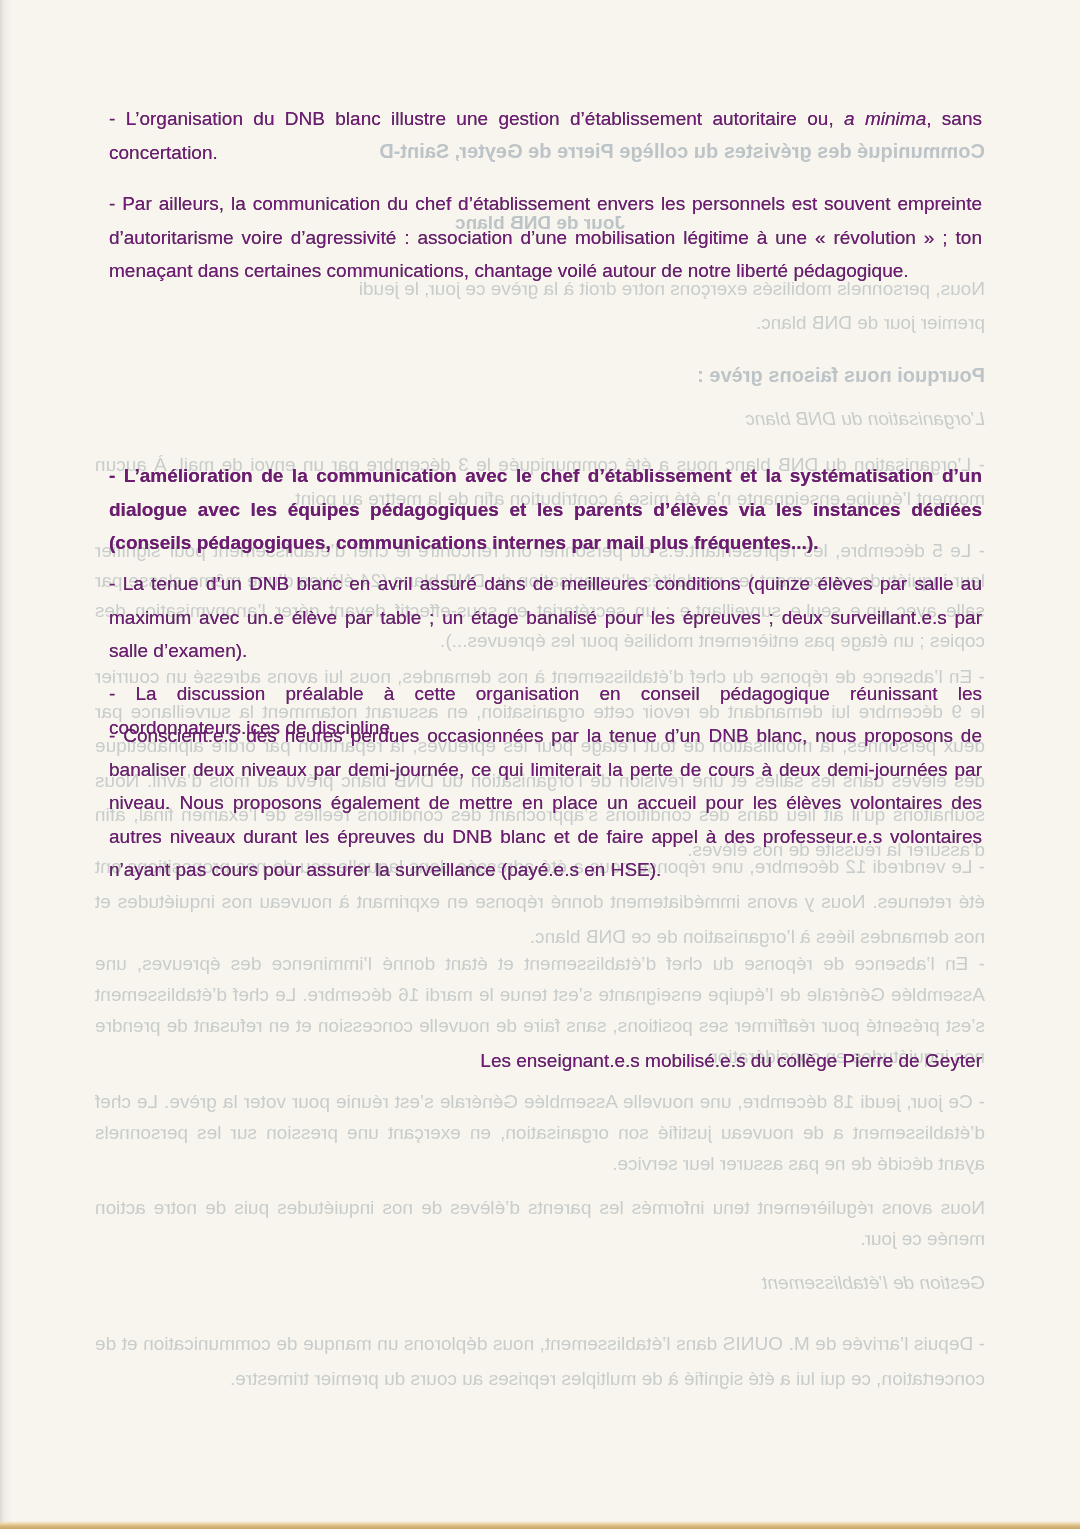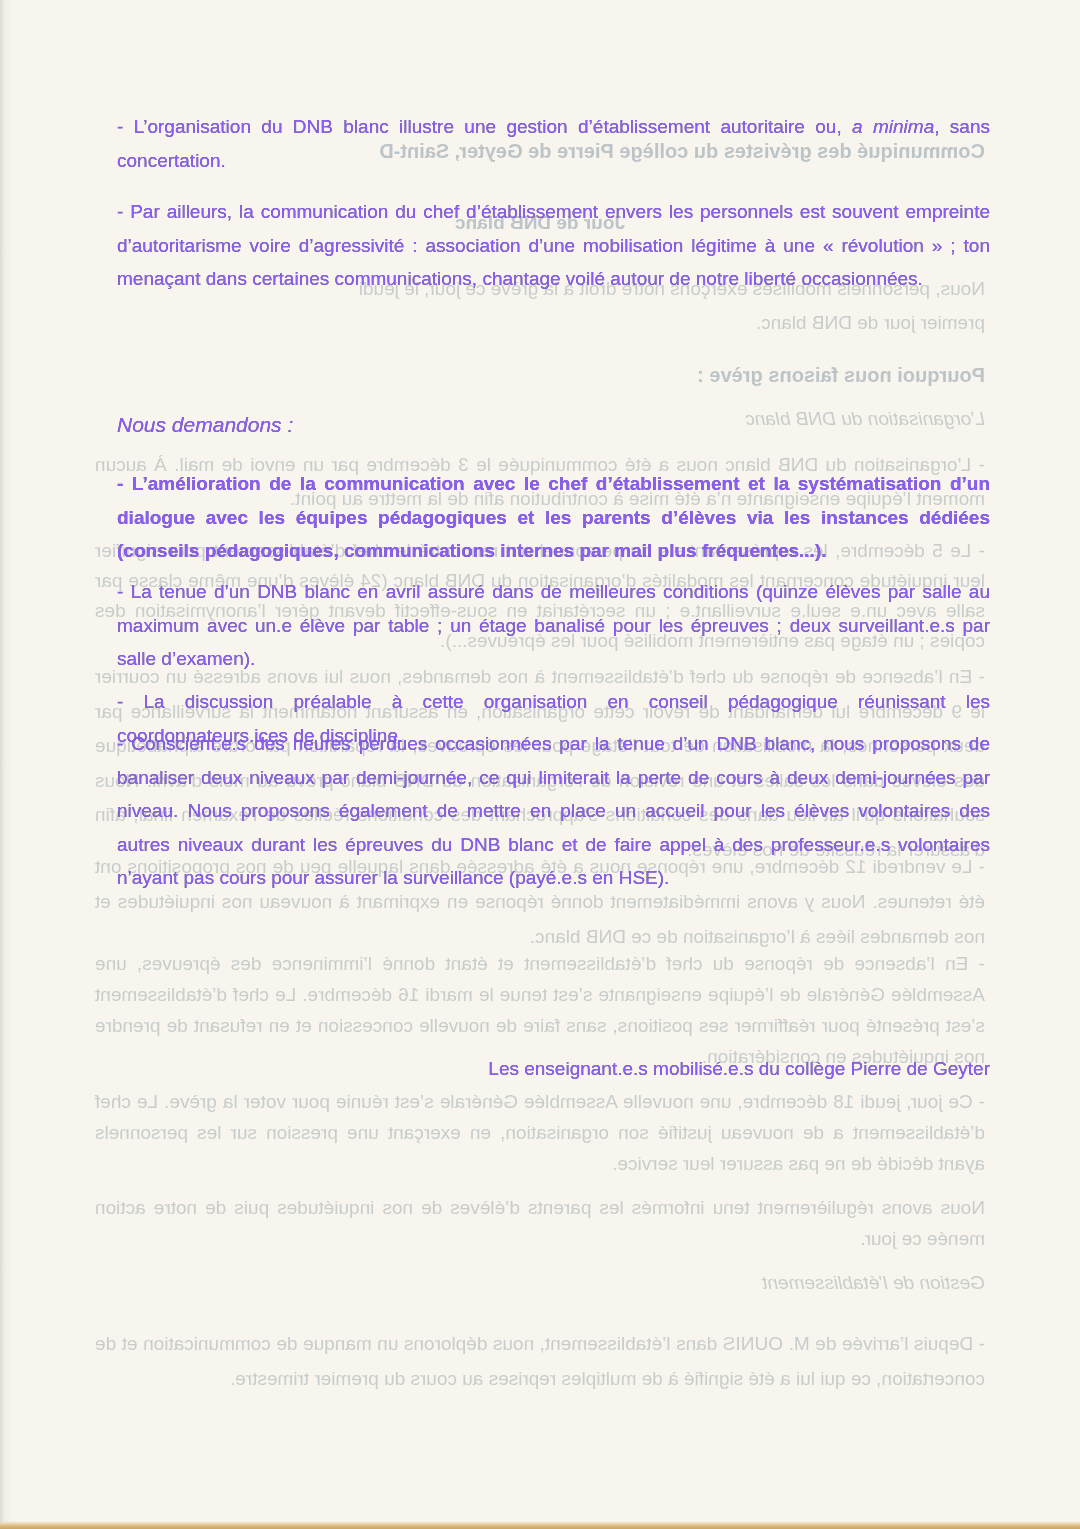--- a/index.html
+++ b/index.html
@@ -49,25 +49,25 @@
   .g-12dec{top:849px;line-height:35px;}
   .g-16dec{top:948px;line-height:31px;}
   .g-18dec{top:1086px;line-height:31px;}
   .g-parents{top:1192px;line-height:31px;}
   .g-gestion-h{top:1266px;}
   .g-ounis{top:1326px;line-height:35px;}
   
   .ink{
     position:absolute;
     left:105px;width:873px;
-    color:#8b5cf6;
+    color:#701a75;
     font-size:19px;line-height:33.5px;
     text-align:justify;
     text-shadow:0 0 0.45px rgba(59,59,61,0.85);
-    margin:12px;
+    margin:4px;
   }
   .p1{top:98px;}
   .p2{top:183px;}
   .p3{top:322px;}
   .h-demandons{top:396px;font-style:italic;font-size:21px;text-align:left;}
   .p4{top:455px;font-weight:bold;}
   .p5{top:563px;}
   .p6{top:673px;}
   .p7{top:715px;}
   .p8{top:936px;text-align:left;}
@@ -90,24 +90,23 @@
   <div class="ghost g-9dec">- En l’absence de réponse du chef d’établissement à nos demandes, nous lui avons adressé un courrier le 9 décembre lui demandant de revoir cette organisation, en assurant notamment la surveillance par deux personnes, la mobilisation de tout l’étage pour les épreuves, la répartition par ordre alphabétique des élèves dans les salles et une révision de l’organisation du DNB blanc prévu au mois d’avril. Nous souhaitons qu’il ait lieu dans des conditions s’approchant des conditions réelles de l’examen final, afin d’assurer la réussite de nos élèves.</div>
   <div class="ghost g-12dec">- Le vendredi 12 décembre, une réponse nous a été adressée dans laquelle peu de nos propositions ont été retenues. Nous y avons immédiatement donné réponse en exprimant à nouveau nos inquiétudes et nos demandes liées à l’organisation de ce DNB blanc.</div>
   <div class="ghost g-16dec">- En l’absence de réponse du chef d’établissement et étant donné l’imminence des épreuves, une Assemblée Générale de l’équipe enseignante s’est tenue le mardi 16 décembre. Le chef d’établissement s’est présenté pour réaffirmer ses positions, sans faire de nouvelle concession et en refusant de prendre nos inquiétudes en considération.</div>
   <div class="ghost g-18dec">- Ce jour, jeudi 18 décembre, une nouvelle Assemblée Générale s’est réunie pour voter la grève. Le chef d’établissement a de nouveau justifié son organisation, en exerçant une pression sur les personnels ayant décidé de ne pas assurer leur service.</div>
   <div class="ghost g-parents">Nous avons régulièrement tenu informés les parents d’élèves de nos inquiétudes puis de notre action menée ce jour.</div>
   <div class="ghost single italic g-gestion-h">Gestion de l’établissement</div>
   <div class="ghost g-ounis">- Depuis l’arrivée de M. OUNIS dans l’établissement, nous déplorons un manque de communication et de concertation, ce qui lui a été signifié à de multiples reprises au cours du premier trimestre.</div>
 
   <p class="ink p1"><span>- L’organisation du DNB blanc illustre une gestion d’établissement autoritaire ou, </span><span class="it">a minima</span><span>, sans concertation.</span></p>
 
-  <p class="ink p2">- Par ailleurs, la communication du chef d’établissement envers les personnels est souvent empreinte d’autoritarisme voire d’agressivité : association d’une mobilisation légitime à une « révolution » ; ton menaçant dans certaines communications, chantage voilé autour de notre liberté occasionnées.</p>
+  <p class="ink p2">- Par ailleurs, la communication du chef d’établissement envers les personnels est souvent empreinte d’autoritarisme voire d’agressivité : association d’une mobilisation légitime à une « révolution » ; ton menaçant dans certaines communications, chantage voilé autour de notre liberté pédagogique.</p>
 
 
-  <p class="ink h-demandons">Nous demandons :</p>
 
   <p class="ink p4">- L’amélioration de la communication avec le chef d’établissement et la systématisation d’un dialogue avec les équipes pédagogiques et les parents d’élèves via les instances dédiées (conseils pédagogiques, communications internes par mail plus fréquentes...).</p>
 
   <p class="ink p6">- La discussion préalable à cette organisation en conseil pédagogique réunissant les coordonnateurs.ices de discipline.</p>
 
   <p class="ink p5">- La tenue d’un DNB blanc en avril assuré dans de meilleures conditions (quinze élèves par salle au maximum avec un.e élève par table ; un étage banalisé pour les épreuves ; deux surveillant.e.s par salle d’examen).</p>
 
   <p class="ink p7">- Conscient.e.s des heures perdues occasionnées par la tenue d’un DNB blanc, nous proposons de banaliser deux niveaux par demi-journée, ce qui limiterait la perte de cours à deux demi-journées par niveau. Nous proposons également de mettre en place un accueil pour les élèves volontaires des autres niveaux durant les épreuves du DNB blanc et de faire appel à des professeur.e.s volontaires n’ayant pas cours pour assurer la surveillance (payé.e.s en HSE).</p>
 
 

